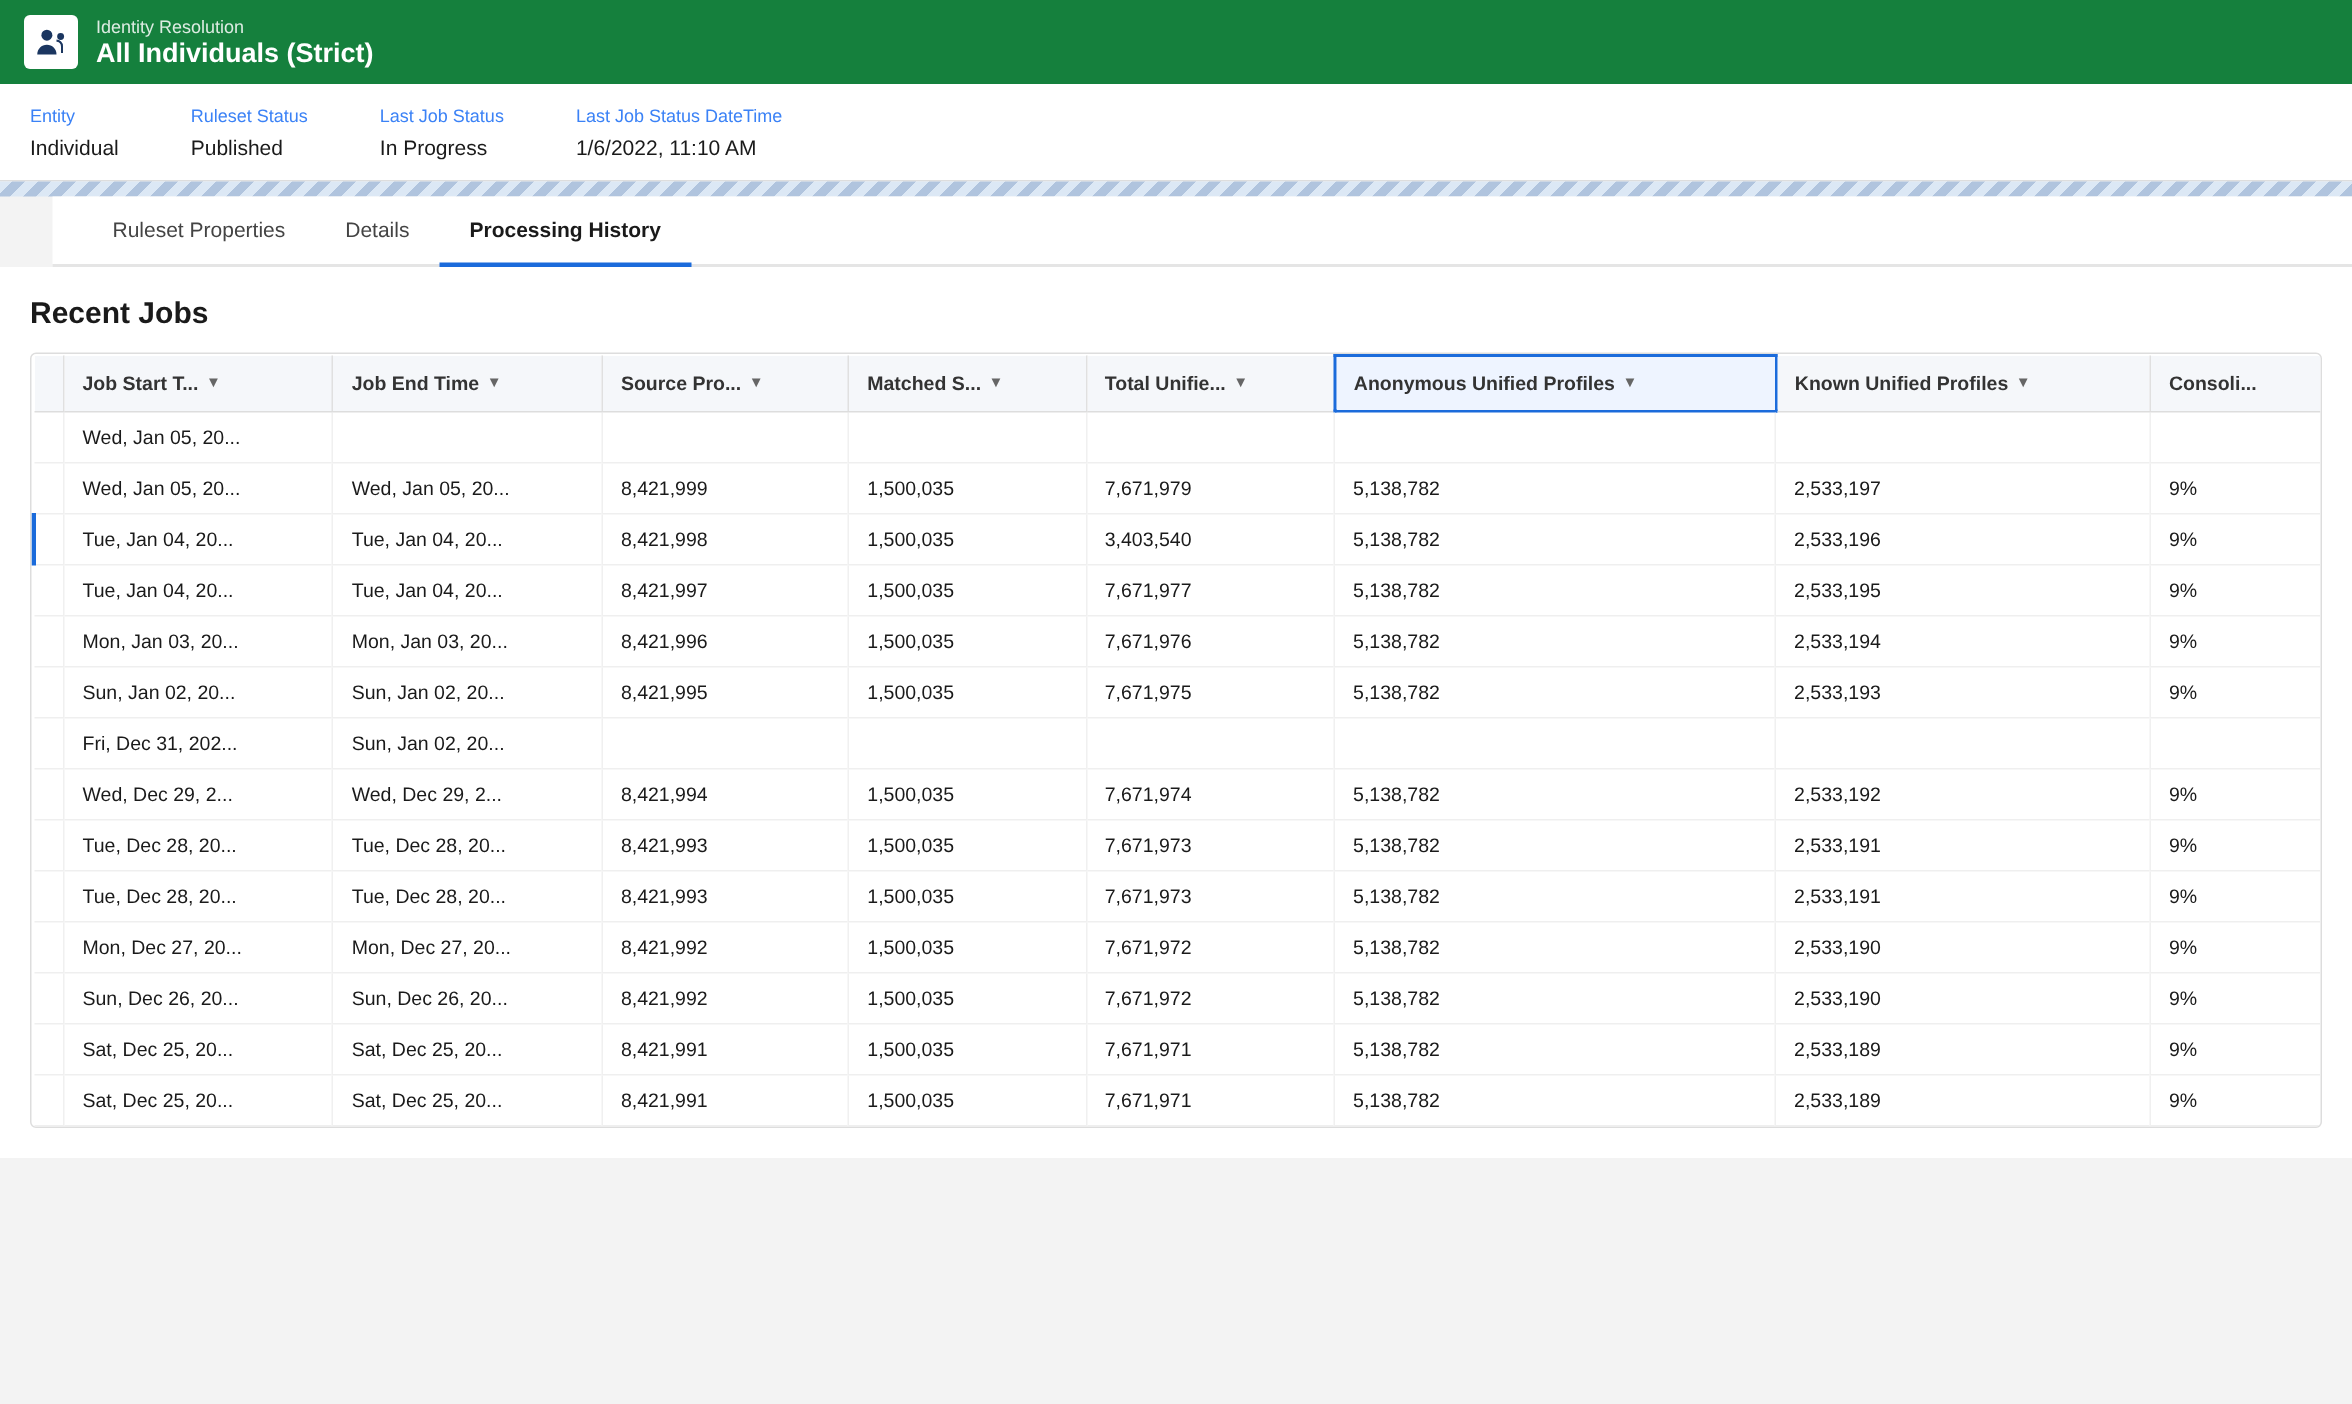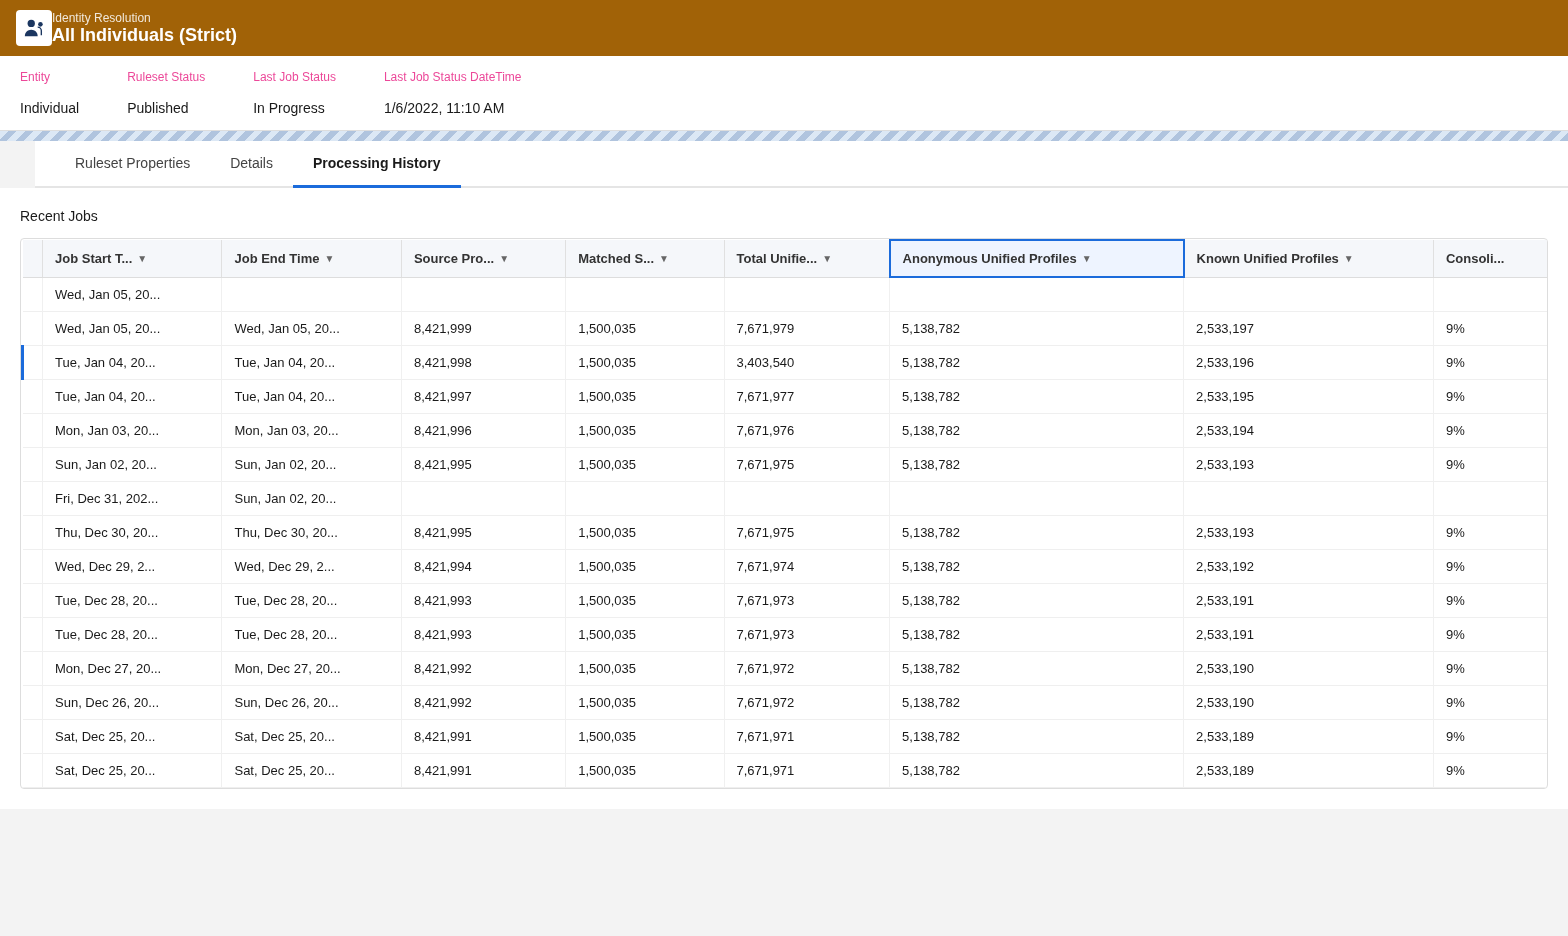--- a/index.html
+++ b/index.html
@@ -1,44 +1,45 @@
 <!DOCTYPE html>
 <html><head>
   <meta charset="utf-8">
   <style>
     * { box-sizing: border-box; margin: 0; padding: 0; }
     body { font-family: -apple-system, BlinkMacSystemFont, 'Segoe UI', sans-serif; font-size: 14px; color: #1a1a1a; background: #f3f3f3; }
 
     
     .app-header {
-      background: #a16207;
+      background: #15803d;
       color: white;
       padding: 10px 16px;
       display: flex;
       align-items: center;
+      gap: 12px;
     }
     .app-header-icon {
       width: 36px; height: 36px;
       background: white;
       border-radius: 4px;
       display: flex; align-items: center; justify-content: center;
     }
     .app-header-icon svg { width: 22px; height: 22px; }
     .header-text-sub { font-size: 12px; opacity: 0.85; }
     .header-text-main { font-size: 18px; font-weight: 700; text-align: center; }
 
     
     .meta-bar {
       background: white;
       padding: 14px 20px;
       display: flex;
       gap: 48px;
       border-bottom: 1px solid #ddd;
     }
-    .meta-item-label { font-size: 12px; color: #ec4899; margin-bottom: 16px; }
+    .meta-item-label { font-size: 12px; color: #3b82f6; margin-bottom: 6px; }
     .meta-item-value { font-size: 14px; font-weight: 500; color: #1a1a1a; }
 
     
     .stripe-divider {
       height: 10px;
       background: repeating-linear-gradient(
         -45deg,
         #b0c4de,
         #b0c4de 6px,
         #dce8f5 6px,
@@ -68,22 +69,22 @@
       color: #1a1a1a;
       border-bottom: 3px solid #1b6bdb;
     }
 
     
     .content {
       background: white;
       padding: 20px;
     }
     .section-title {
-      font-size: 14px;
-      font-weight: 400;
+      font-size: 20px;
+      font-weight: 700;
       margin-bottom: 14px;
     }
 
     
     .table-wrapper {
       overflow-x: auto;
       border: 1px solid #ddd;
       border-radius: 4px;
     }
     table {
@@ -318,31 +319,20 @@
             <td>Sun, Jan 02, 20...</td>
             <td></td>
             <td></td>
             <td></td>
             <td></td>
             <td></td>
             <td></td>
           </tr>
           <tr>
             <td class="index-col"></td>
-            <td>Thu, Dec 30, 20...</td>
-            <td>Thu, Dec 30, 20...</td>
-            <td>8,421,995</td>
-            <td>1,500,035</td>
-            <td>7,671,975</td>
-            <td>5,138,782</td>
-            <td>2,533,193</td>
-            <td>9%</td>
-          </tr>
-          <tr>
-            <td class="index-col"></td>
             <td>Wed, Dec 29, 2...</td>
             <td>Wed, Dec 29, 2...</td>
             <td>8,421,994</td>
             <td>1,500,035</td>
             <td>7,671,974</td>
             <td>5,138,782</td>
             <td>2,533,192</td>
             <td>9%</td>
           </tr>
           <tr>

